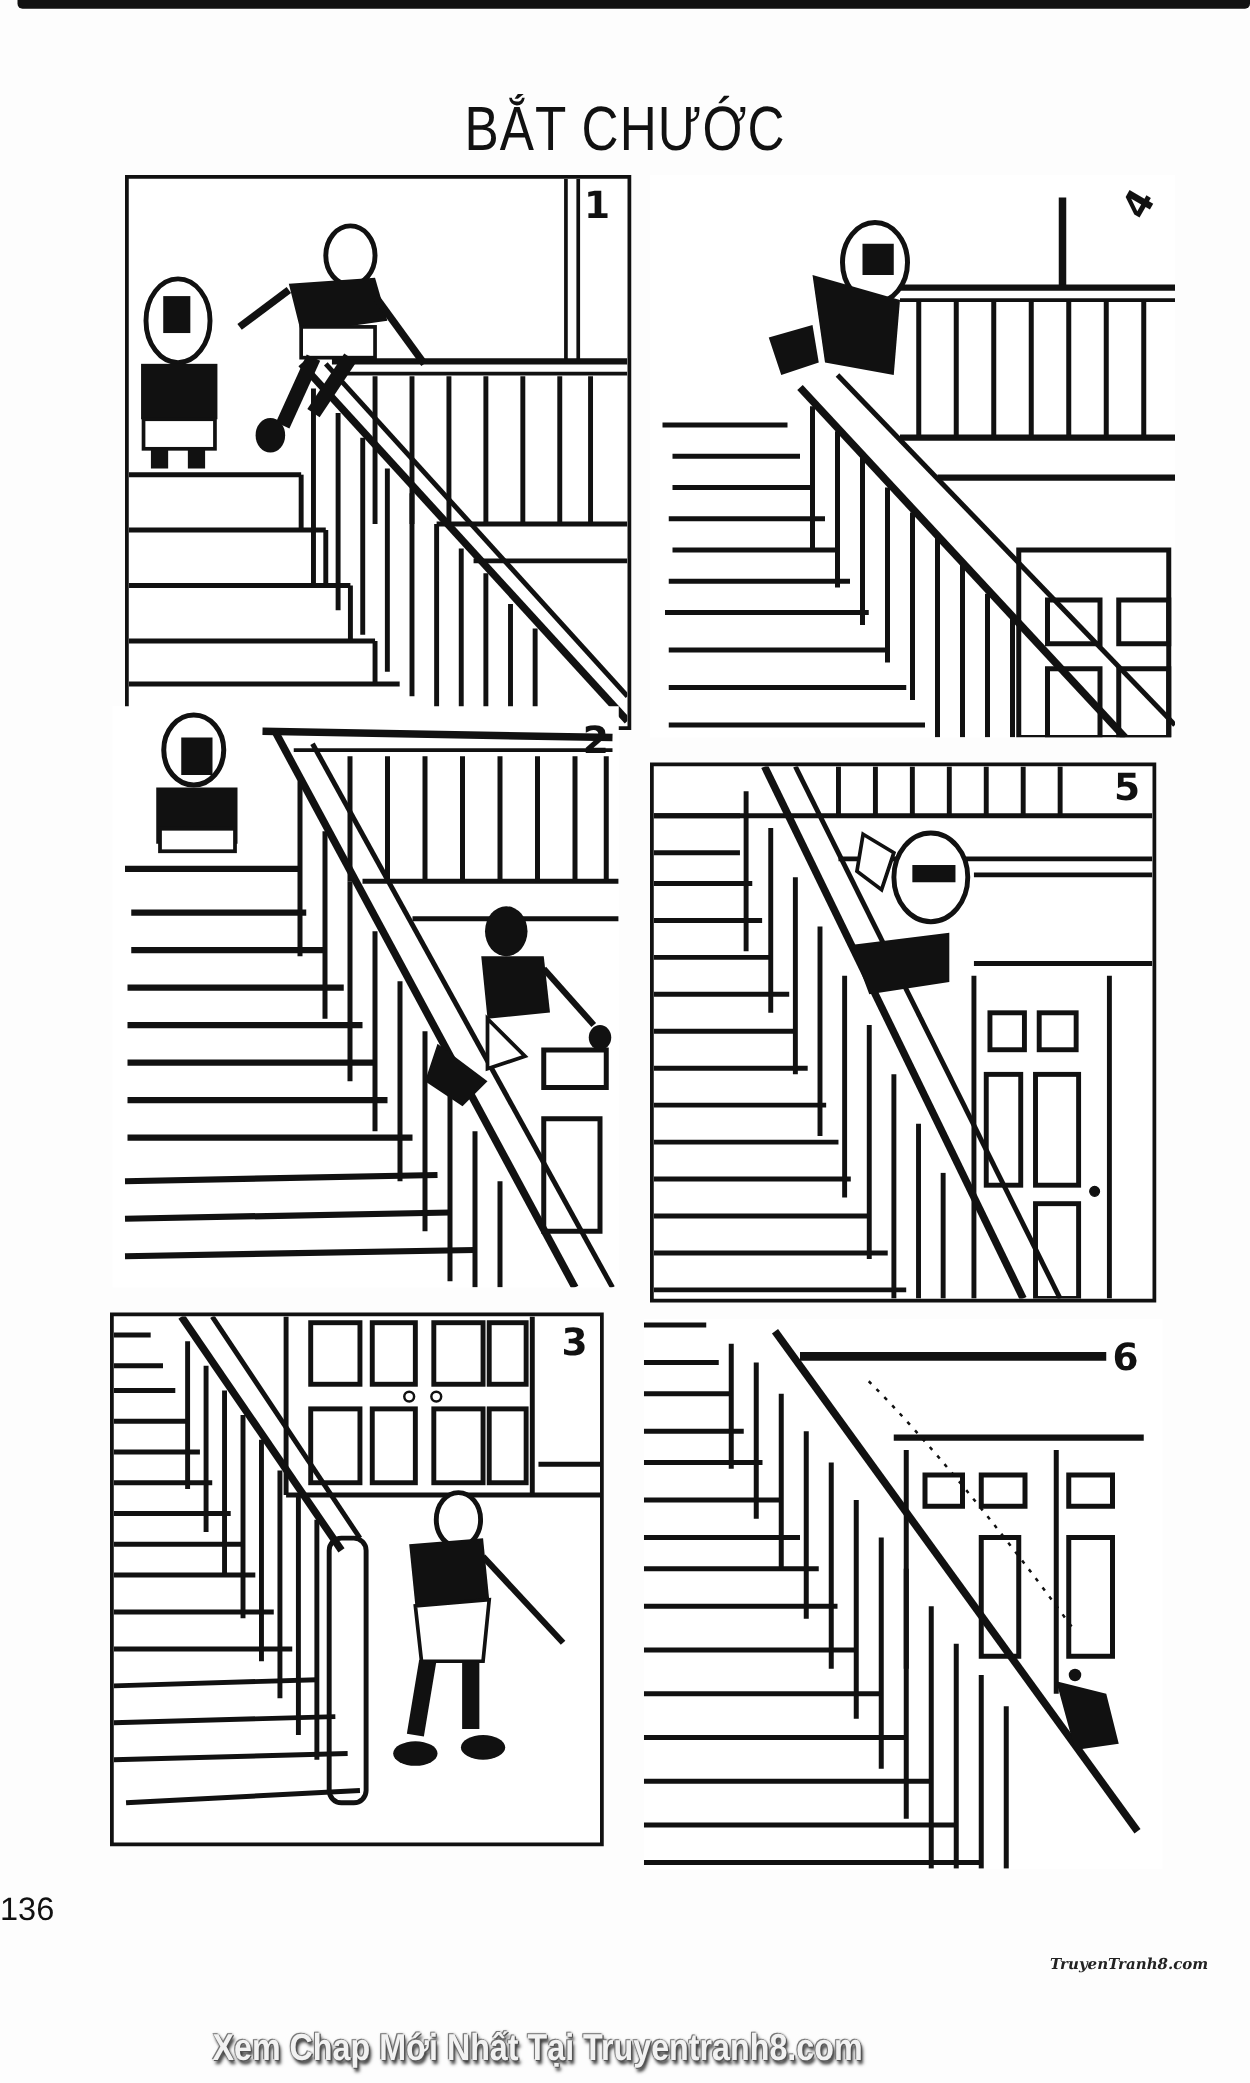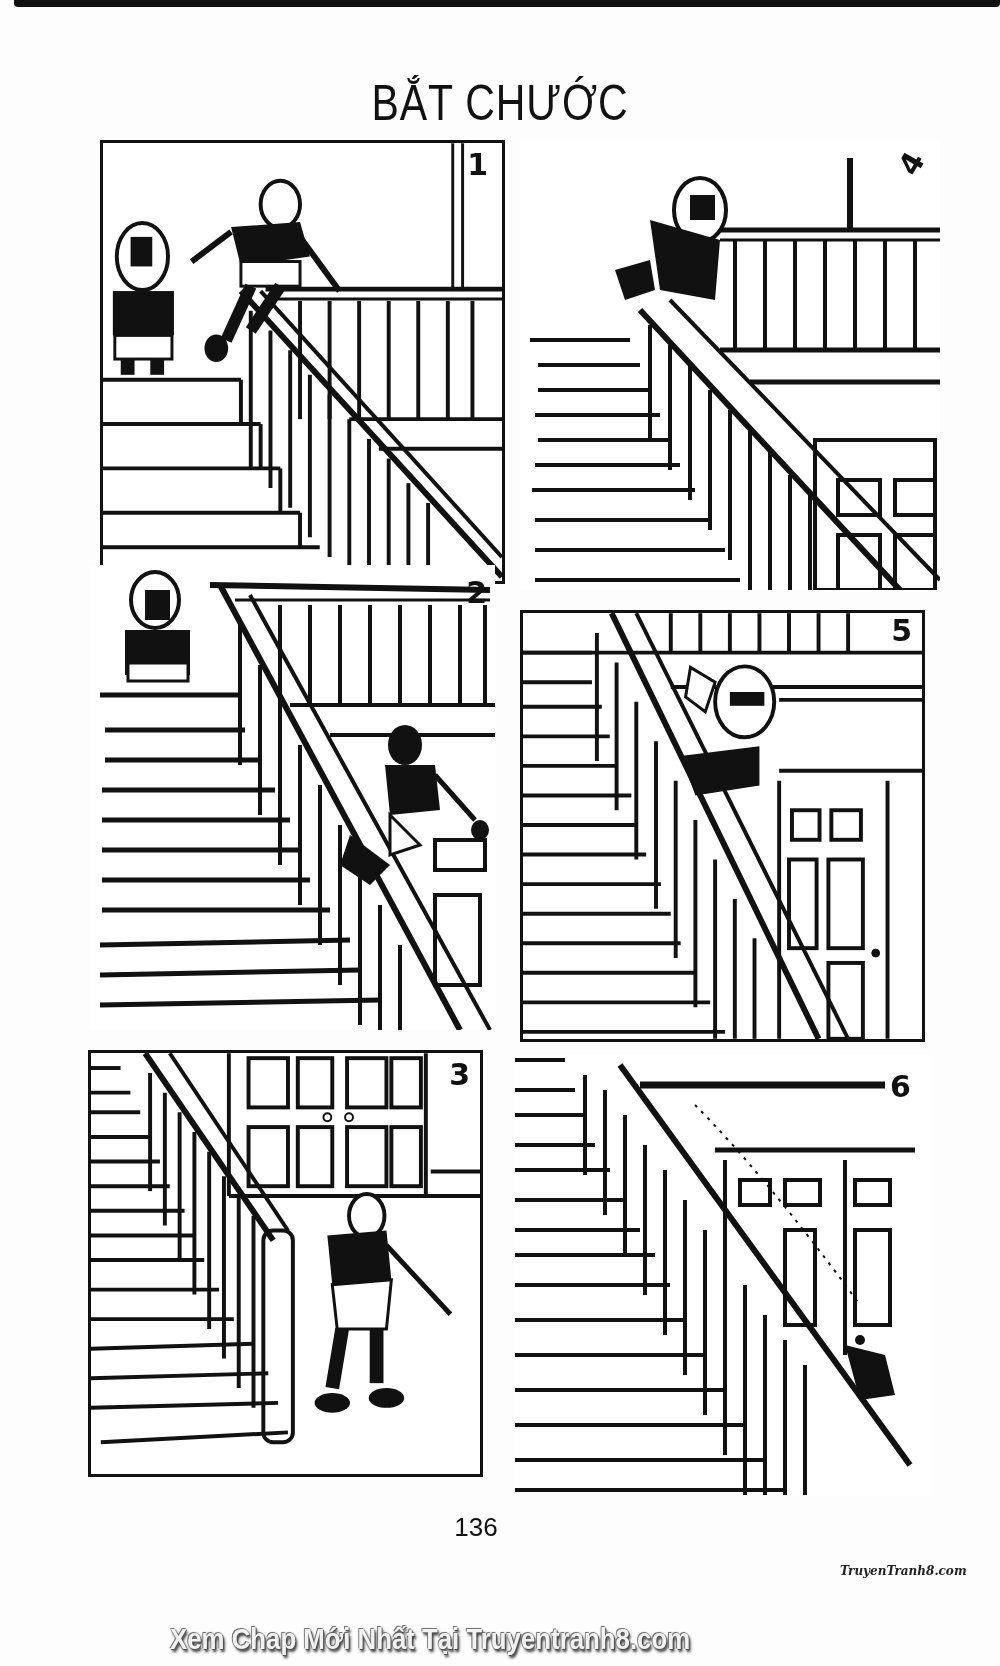--- a/index.html
+++ b/index.html
@@ -13,21 +13,21 @@
     font-family: "Liberation Sans Narrow", "Liberation Sans", sans-serif;
     font-size: 50px; letter-spacing: 1px; transform: scaleX(0.82); transform-origin: center;
   }
   .panel { position: absolute; overflow: hidden; background: #fff; }
   .panel.boxed { border: 3px solid #111; box-sizing: border-box; }
   .panel svg { position: absolute; left: 0; top: 0; width: 100%; height: 100%; }
   .panel-num {
     position: absolute; font-family: "DejaVu Sans", sans-serif; font-weight: bold;
     font-size: 30px; color: #111;
   }
-  .page-num { position: absolute; left: 0; width: 904px; top: 1512px; text-align: center; font-size: 26px; padding-left: 24px; }
+  .page-num { position: absolute; left: 0; width: 904px; top: 1512px; font-size: 26px; }
   .watermark {
     position: absolute; left: 170px; top: 1622px; font-family: "Liberation Sans", sans-serif;
     font-weight: bold; font-size: 30px; color: #f2f2f2; letter-spacing: 0px;
     text-shadow: 1px 1px 0 #555, -1px -1px 0 #777, 2px 3px 3px #333, 0 0 2px #222;
     transform: scaleX(0.86); transform-origin: left;
   }
   .logo {
     position: absolute; left: 840px; top: 1564px; font-family: "DejaVu Serif", serif;
     font-style: italic; font-weight: bold; font-size: 12px; color: #222;
   }

